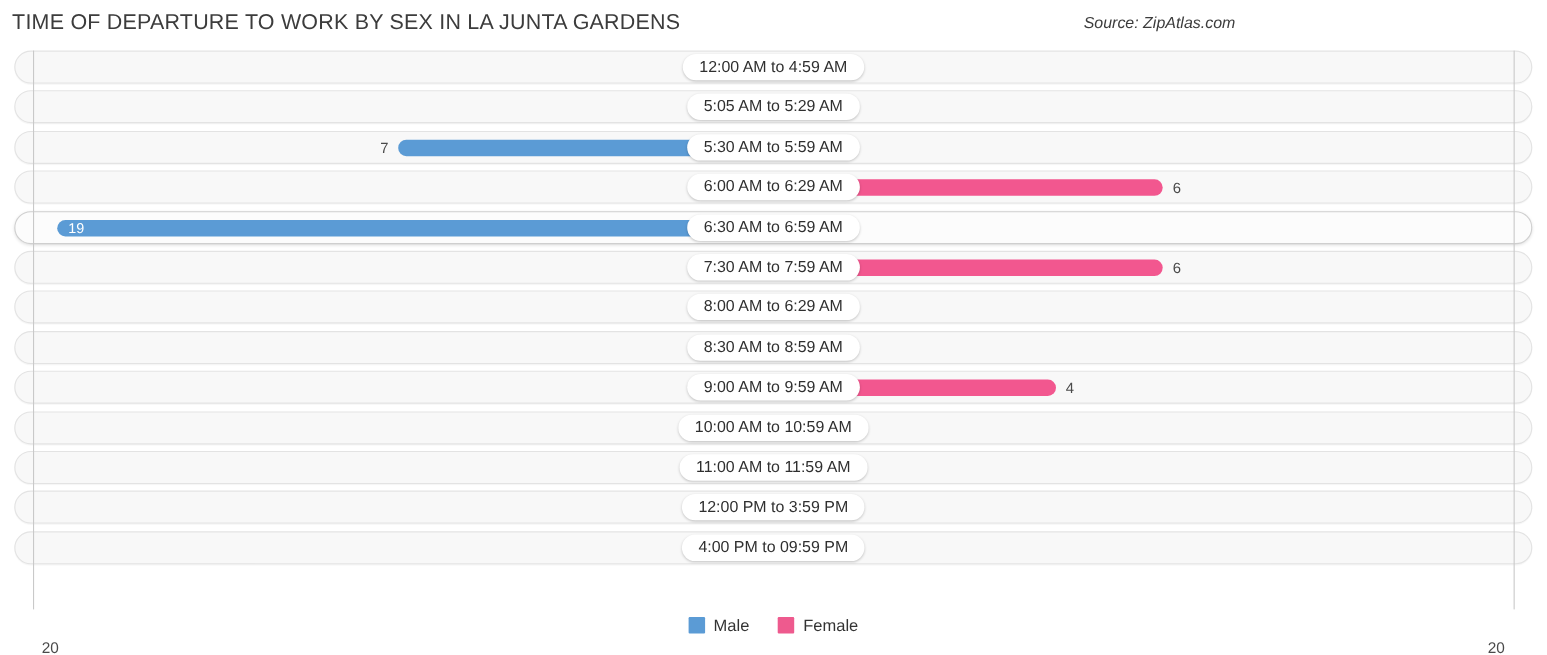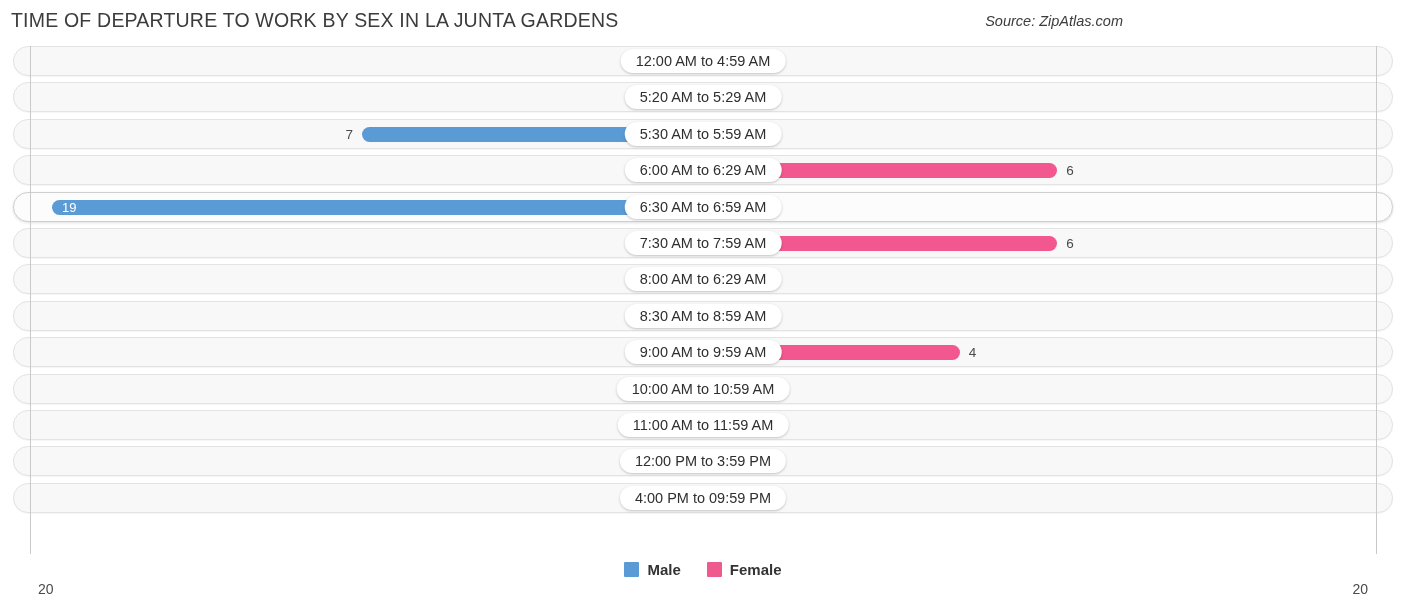--- a/index.html
+++ b/index.html
@@ -168,23 +168,22 @@
     left: 0;
     top: 5px;
     width: 1406px;
     display: flex;
     justify-content: center;
     align-items: center;
     gap: 26px;
   }
   .legend-item {
     display: flex;
-    align-items: center;
+    align-items: flex-start;
     gap: 8px;
-    font-weight: bold;
   }
   .swatch {
     width: 15px;
     height: 15px;
     border-radius: 1px;
     display: block;
   }
   .legend-label {
     font-size: 15px;
     color: #333333;
@@ -210,21 +209,21 @@
         <div class="bar female" style="width: 60px;"></div>
         <div class="val female-val" style="left: 772px;">0</div>
         <div class="cat">12:00 AM to 4:59 AM</div>
       </div>
       <div class="row">
         <div class="row-track"></div>
         <div class="bar male" style="width: 60px;"></div>
         <div class="val male-val" style="right: 772px;">0</div>
         <div class="bar female" style="width: 60px;"></div>
         <div class="val female-val" style="left: 772px;">0</div>
-        <div class="cat">5:20 AM to 5:29 AM</div>
+        <div class="cat">5:05 AM to 5:29 AM</div>
       </div>
       <div class="row">
         <div class="row-track"></div>
         <div class="bar male strong" style="width: 340.9px;"></div>
         <div class="val male-val" style="right: 1052.9px;">7</div>
         <div class="bar female" style="width: 60px;"></div>
         <div class="val female-val" style="left: 772px;">0</div>
         <div class="cat">5:30 AM to 5:59 AM</div>
       </div>
       <div class="row">

